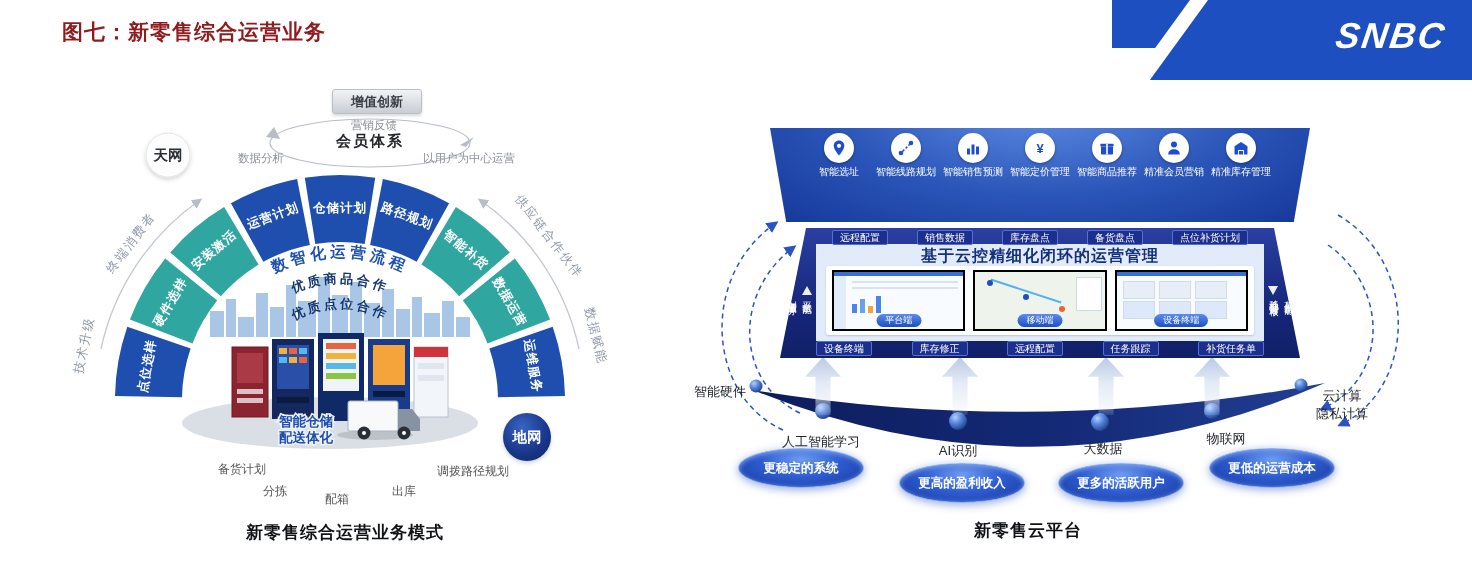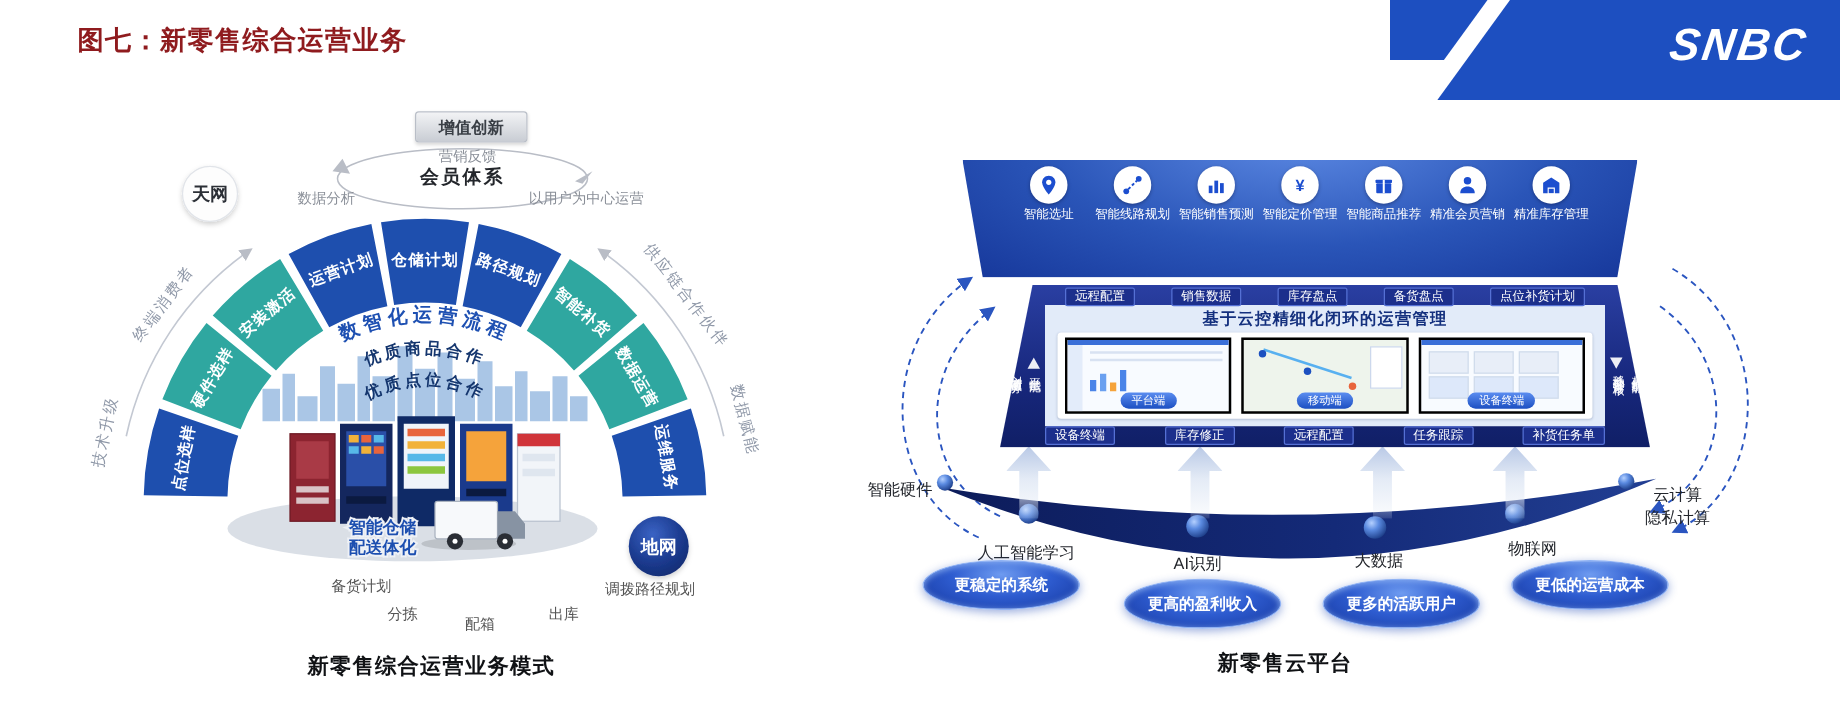--- a/index.html
+++ b/index.html
@@ -19,21 +19,21 @@
 
   
   .left-diagram{position:absolute;left:60px;top:85px;width:600px;height:465px;}
   .left-svg{position:absolute;left:0;top:0;width:600px;height:465px;}
   .value-box{position:absolute;width:88px;height:23px;line-height:23px;text-align:center;font-size:13px;
     font-weight:bold;color:#3a3f46;background:linear-gradient(180deg,#f2f3f5,#c9cdd4);
     border:1px solid #b9bec7;border-radius:3px;box-shadow:0 2px 3px rgba(0,0,0,.15);}
   .flow-text{position:absolute;text-align:center;}
   .flow-text.small{font-size:11.5px;color:#8a8f98;}
   .flow-text.member{font-size:15px;font-weight:bold;color:#23262b;letter-spacing:2px;}
-  .log-label{position:absolute;font-size:12px;color:#555;text-align:center;margin-left:47px;}
+  .log-label{position:absolute;font-size:12px;color:#555;text-align:center;}
   .diagram-caption{position:absolute;text-align:center;font-size:17px;font-weight:bold;color:#101215;letter-spacing:1px;}
 
   .seg-blue{fill:#1e4fae;} .seg-teal{fill:#2fa7a0;}
   .seg-label{fill:#fff;font-size:12.5px;font-weight:bold;letter-spacing:1px;text-anchor:middle;}
   .arc-line1{fill:#1e50b2;font-size:15.5px;font-weight:bold;letter-spacing:4px;}
   .arc-line2{fill:#15366e;font-size:13px;font-weight:bold;letter-spacing:3px;}
   .outer-label{fill:#8f98a8;font-size:12.5px;letter-spacing:2px;text-anchor:middle;}
   .center-label{fill:#1d4fb0;font-size:13.5px;font-weight:bold;text-anchor:middle;
     paint-order:stroke;stroke:#eef1f6;stroke-width:3px;}
   .net-dark{fill:#fff;font-size:14.5px;font-weight:bold;text-anchor:middle;}
@@ -45,32 +45,32 @@
   .decision-band{position:absolute;left:82px;top:33px;width:540px;height:94px;
     clip-path:polygon(0 0,100% 0,97% 100%,3% 100%);
     background:radial-gradient(ellipse at 50% -20%,#5d8ae4 0%,#2a55b8 55%,#16379a 100%);z-index:3;}
   .band-title{margin-top:5px;text-align:center;color:#fff;font-size:15px;font-weight:bold;letter-spacing:2px;}
   .dec-row{display:flex;justify-content:space-between;padding:5px 36px 0;}
   .dec-item{width:66px;text-align:center;}
   .dec-circle{width:30px;height:30px;border-radius:50%;background:#fff;margin:0 auto;display:flex;
     align-items:center;justify-content:center;box-shadow:0 1px 3px rgba(0,0,30,.35);}
   .dec-label{margin-top:3px;font-size:10px;color:#fff;line-height:1.15;}
 
-  .ops-panel{position:absolute;left:112px;top:133px;width:520px;height:130px;
+  .ops-panel{position:absolute;left:92px;top:133px;width:520px;height:130px;
     clip-path:polygon(5% 0,95% 0,100% 100%,0 100%);
     background:linear-gradient(180deg,#2a3fa2 0%,#17277c 60%,#101f66 100%);z-index:3;}
   .tag-row{position:absolute;display:flex;justify-content:space-between;z-index:2;}
   .tag-row.top{left:52px;right:52px;top:2px;}
   .tag-row.bottom{left:36px;right:36px;bottom:2px;}
   .tag{background:#1c2f8c;border:1px solid #5570d4;border-radius:2px;color:#fff;font-size:10px;
     padding:0 7px;line-height:13px;white-space:nowrap;}
   .side-label{position:absolute;writing-mode:vertical-rl;text-orientation:upright;color:#fff;
     font-size:9.5px;letter-spacing:1px;top:22px;height:92px;text-align:center;}
   .ops-inner{position:absolute;left:36px;top:16px;width:448px;height:97px;background:#e2ebf9;}
-  .ops-title{margin-top:2px;text-align:center;color:#14307e;font-size:13px;font-weight:bold;letter-spacing:1px;}
+  .ops-title{margin-top:2px;text-align:center;color:#14307e;font-size:16px;font-weight:bold;letter-spacing:1px;}
   .screen-card{position:absolute;left:10px;top:22px;right:10px;bottom:6px;background:#fff;border-radius:3px;
     display:flex;gap:8px;padding:4px 6px;box-shadow:0 1px 2px rgba(20,40,90,.2);}
   .screen{flex:1;position:relative;border:2px solid #000000;background:#f8fbff;overflow:hidden;}
   .pill{position:absolute;bottom:2px;left:50%;transform:translateX(-50%);
     background:linear-gradient(180deg,#5b8df0,#1c4fc2);border-radius:8px;color:#fff;font-size:9px;
     line-height:13px;padding:0 9px;white-space:nowrap;z-index:2;}
   .mock{position:absolute;}
   .edge-arrow-up{position:absolute;left:22px;top:58px;width:0;height:0;border-left:5px solid transparent;
     border-right:5px solid transparent;border-bottom:9px solid rgba(255,255,255,.92);}
   .edge-arrow-down{position:absolute;right:22px;top:58px;width:0;height:0;border-left:5px solid transparent;

